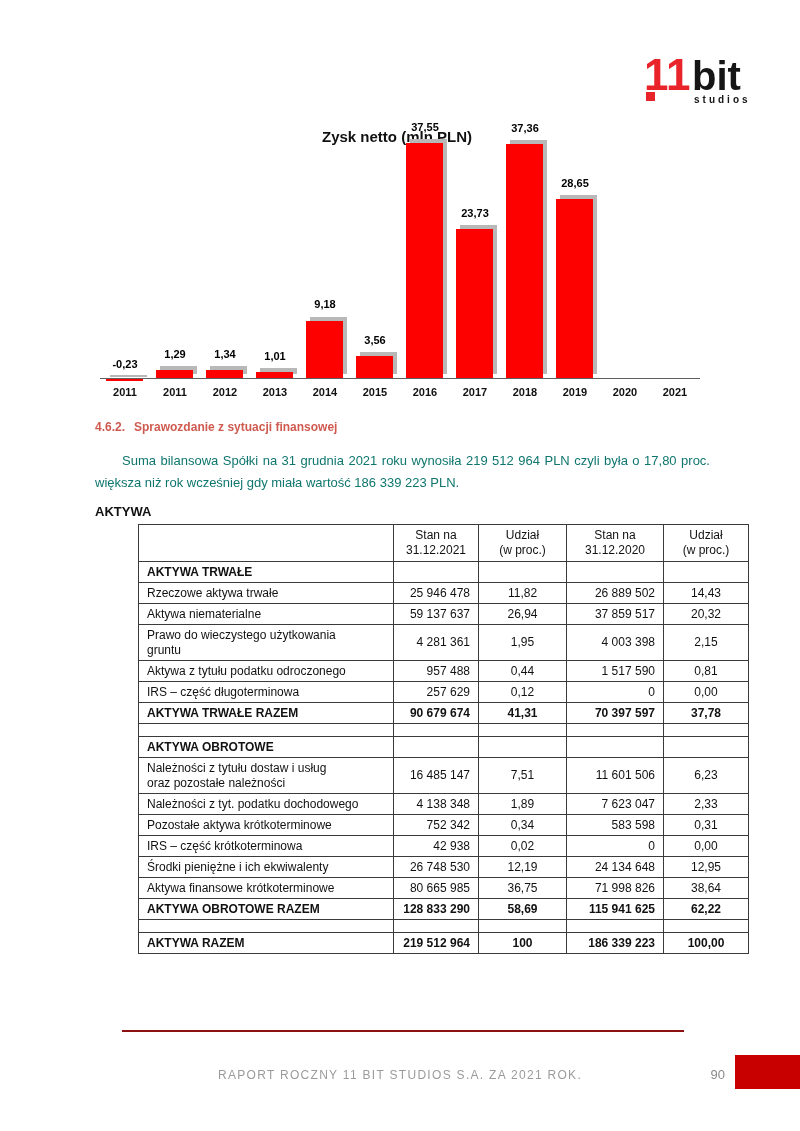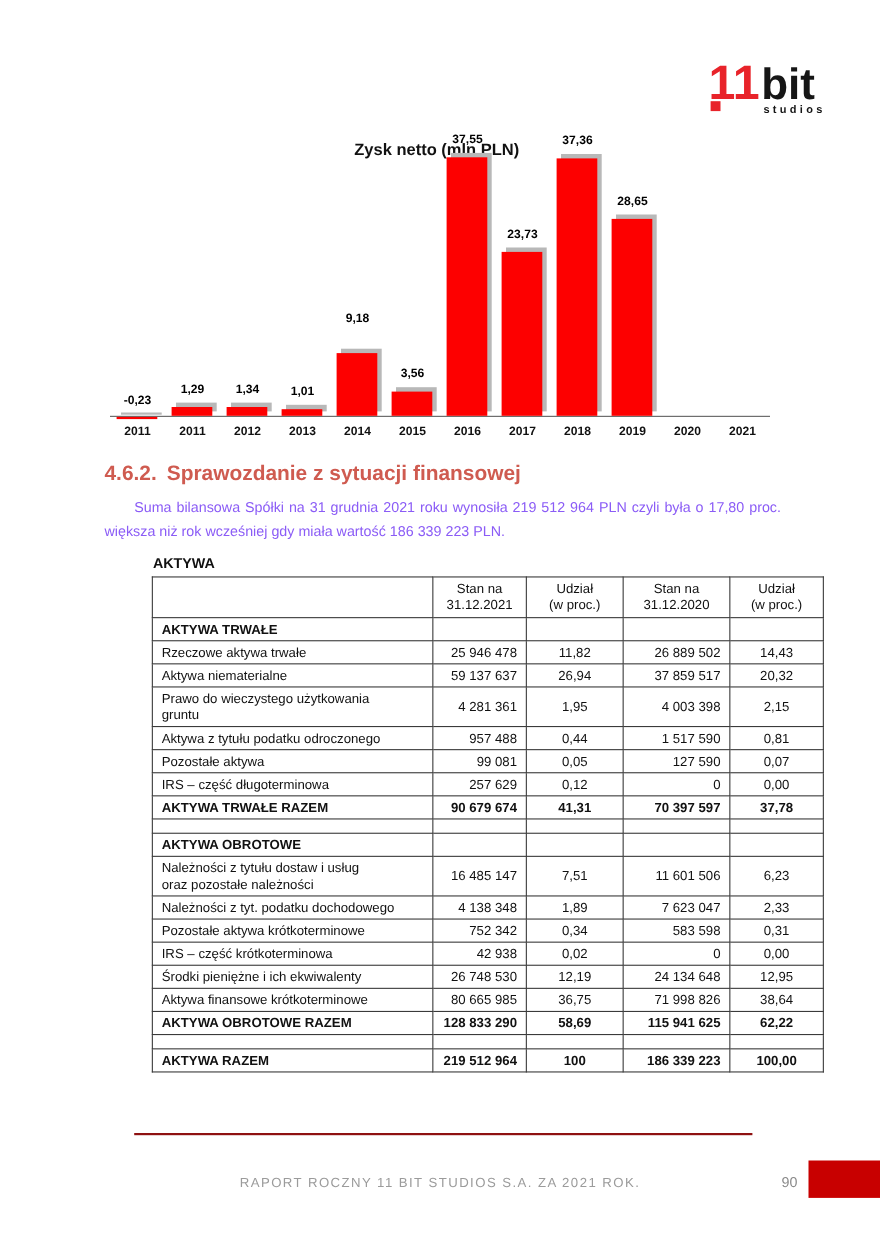--- a/index.html
+++ b/index.html
@@ -15,26 +15,26 @@
   .chart { position:absolute; left:100px; top:126px; width:600px; }
   .chart-title { position:absolute; left:222px; top:2px; font-size:15px; font-weight:bold; white-space:nowrap; }
   .bars { display:flex; height:235px; margin-top:17px; border-bottom:1px solid #5f5f5f; position:relative; }
   .bar-col { position:relative; width:50px; height:100%;text-decoration:underline; }
   .bar { position:absolute; left:6px; right:7px; background:#fd0000; box-shadow:4px -4px 0 0 #b8b8b8; }
   .bar-label { position:absolute; left:-8px; right:-8px; text-align:center; font-weight:bold; font-size:11px; color:#000; white-space:nowrap; }
   .years { display:flex; }
   .year { width:50px; text-align:center; font-weight:bold; font-size:11px; padding-top:7px; }
 
   
-  .section-heading { position:absolute; left:95px; top:420px; font-size:19px; font-weight:bold; color:#cf5b50; }
+  .section-heading { position:absolute; left:95px; top:420px; font-size:12px; font-weight:bold; color:#cf5b50; }
   .section-heading .num { margin-right:9px; }
-  .body-par { position:absolute; left:95px; top:450px; width:615px; font-size:13px; line-height:22px; text-align:justify; text-indent:27px; color:#8b5cf6; }
-
-  
-  .tbl-caption { position:absolute; left:95px; top:504px; font-size:13px; font-weight:bold;margin-left:44px; }
+  .body-par { position:absolute; left:95px; top:450px; width:615px; font-size:13px; line-height:22px; text-align:justify; text-indent:27px; color:#0f766e; }
+
+  
+  .tbl-caption { position:absolute; left:95px; top:504px; font-size:13px; font-weight:bold; }
   .tbl-wrap { position:absolute; left:100px; top:524px; }
   table { border-collapse:collapse; width:610px; border:1.5px solid #222; table-layout:fixed;margin-left:38px; }
   th, td { border:1px solid #3a3a3a; font-size:12px; overflow:hidden; }
   th { font-weight:400; text-align:center; padding:3px 3px; line-height:15px; }
   td { padding:2.5px 8px; line-height:15px; }
   td.c-label { text-align:left; white-space:pre-line; }
   td.c-val { text-align:right; }
   td.c-pct { text-align:center; }
   tr.section td, tr.total td { font-weight:700; }
   tr.spacer td { height:12px; padding:0; }
@@ -73,21 +73,21 @@
         <div class="bar-col">
           <div class="bar" style="height: 8px; bottom: 0px;"></div>
           <div class="bar-label" style="bottom: 18px;">1,34</div>
         </div>
         <div class="bar-col">
           <div class="bar" style="height: 6px; bottom: 0px;"></div>
           <div class="bar-label" style="bottom: 16px;">1,01</div>
         </div>
         <div class="bar-col">
           <div class="bar" style="height: 57px; bottom: 0px;"></div>
-          <div class="bar-label" style="bottom: 82px;">9,18</div>
+          <div class="bar-label" style="bottom: 68px;">9,18</div>
         </div>
         <div class="bar-col">
           <div class="bar" style="height: 22px; bottom: 0px;"></div>
           <div class="bar-label" style="bottom: 32px;">3,56</div>
         </div>
         <div class="bar-col">
           <div class="bar" style="height: 235px; bottom: 0px;"></div>
           <div class="bar-label" style="bottom: 245px;">37,55</div>
         </div>
         <div class="bar-col">
@@ -188,27 +188,20 @@
             <td class="c-pct">2,15</td>
           </tr>
           <tr class="data">
             <td class="c-label">Aktywa z tytułu podatku odroczonego</td>
             <td class="c-val">957 488</td>
             <td class="c-pct">0,44</td>
             <td class="c-val">1 517 590</td>
             <td class="c-pct">0,81</td>
           </tr>
           <tr class="data">
-            <td class="c-label">Pozostałe aktywa</td>
-            <td class="c-val">99 081</td>
-            <td class="c-pct">0,05</td>
-            <td class="c-val">127 590</td>
-            <td class="c-pct">0,07</td>
-          </tr>
-          <tr class="data">
             <td class="c-label">IRS – część długoterminowa</td>
             <td class="c-val">257 629</td>
             <td class="c-pct">0,12</td>
             <td class="c-val">0</td>
             <td class="c-pct">0,00</td>
           </tr>
           <tr class="total">
             <td class="c-label">AKTYWA TRWAŁE RAZEM</td>
             <td class="c-val">90 679 674</td>
             <td class="c-pct">41,31</td>

